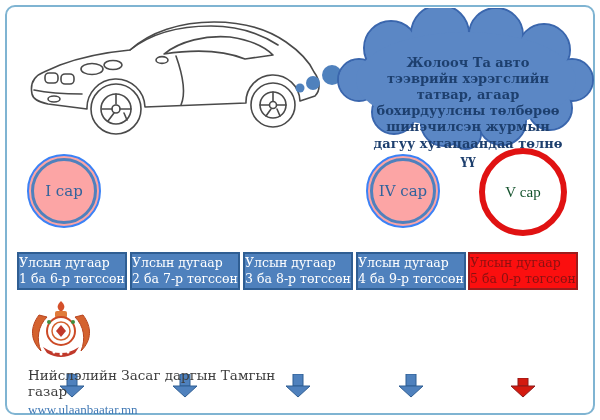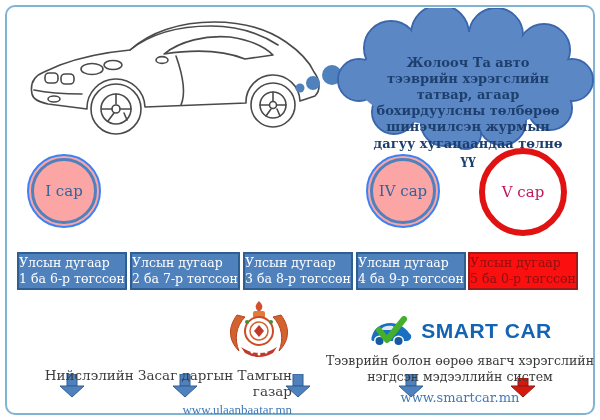--- a/index.html
+++ b/index.html
@@ -33,33 +33,33 @@
   .circle-blue .inner{
     width:100%;height:100%;box-sizing:border-box;border:3px solid #4f81bd;border-radius:50%;
     display:flex;align-items:center;justify-content:center;
   }
   .circle-red{
     position:absolute;top:2px;left:11px;width:88px;height:88px;box-sizing:border-box;
     border:6px solid #e01212;border-radius:50%;background:#fff;
     display:flex;align-items:center;justify-content:center;
   }
   .circle-label{font-size:15px;color:#31639c;}
-  .circle-red .circle-label{color:#be185d;}
+  .circle-red .circle-label{color:#14532d;font-family:Liberation Serif, serif;}
   .arrow{position:absolute;left:42px;top:228px;}
   .arrow-red{position:absolute;left:42px;top:232px;}
   .mbox{
     position:absolute;left:0;top:106px;width:110px;height:38px;box-sizing:border-box;
     background:#4f81bd;border:2px solid #2f5e93;color:#ffffff;
     display:flex;align-items:center;justify-content:center;text-align:left;
     font-size:12.5px;line-height:1.32;
   }
   .mbox.red{background:#fb0f0f;border-color:#9c1c1c;color:#8b1111;}
 
   
-  .footer-left{position:absolute;left:28px;top:300px;width:264px;text-align:right;}
+  .footer-left{position:absolute;left:28px;top:300px;width:264px;text-align:left;}
   .footer-left .org{font-size:13.5px;color:#3d3d3d;margin-top:5px;}
   .footer-left .link{font-size:13px;color:#4179b5;margin-top:3px;font-family:Liberation Serif, serif;}
   .footer-right{position:absolute;left:326px;top:316px;width:268px;text-align:center;}
   .brand-row{display:flex;align-items:center;justify-content:center;gap:7px;}
   .brand{
     font-family:"Liberation Sans", sans-serif;font-weight:bold;font-size:21px;
     color:#1464b4;letter-spacing:0.5px;
   }
   .footer-right .desc{font-size:12.5px;color:#3a3a3a;margin-top:7px;line-height:1.3;}
   .footer-right .link{font-size:13px;color:#4179b5;margin-top:4px;}
@@ -219,28 +219,13 @@
       <circle cx="45" cy="22" r="2" fill="#3f8f3f"></circle>
       <path d="M15,47 Q33,59 51,47 L47,53 Q33,61 19,53 Z" fill="#c0392b"></path>
       <circle cx="26" cy="52" r="1.5" fill="#ffffff"></circle>
       <circle cx="33" cy="54" r="1.5" fill="#ffffff"></circle>
       <circle cx="40" cy="52" r="1.5" fill="#ffffff"></circle>
     </svg>
     <div class="org">Нийслэлийн Засаг даргын Тамгын газар</div>
     <div class="link"><a>www.ulaanbaatar.mn</a></div>
   </div>
 
-  <div class="footer-right">
-    <div class="brand-row">
-      <svg width="46" height="30" viewBox="0 0 46 30">
-        <path d="M4,20 C6,12 14,7 22,7 C30,7 37,11 41,17 L43,19 C44,23 41,25 38,25 L36,25 A5.5,5.5 0 0 0 25,25 L17,25 A5.5,5.5 0 0 0 6,25 C3,25 3,23 4,20 Z" fill="#1a6fc0"></path>
-        <path d="M12,14 C15,10 20,9 25,10 L28,14 Z" fill="#ffffff" opacity="0.85"></path>
-        <circle cx="11.5" cy="25" r="4" fill="#155a9e"></circle>
-        <circle cx="30.5" cy="25" r="4" fill="#155a9e"></circle>
-        <polyline points="11,14 19,24 36,3" fill="none" stroke="#43b02a" stroke-width="6" stroke-linecap="round" stroke-linejoin="round"></polyline>
-      </svg>
-      <span class="brand">SMART CAR</span>
-    </div>
-    <div class="desc pre">Тээврийн болон өөрөө явагч хэрэгслийн
-нэгдсэн  мэдээллийн систем</div>
-    <div class="link"><a>www.smartcar.mn</a></div>
-  </div>
 </div>
 
 </body></html>

